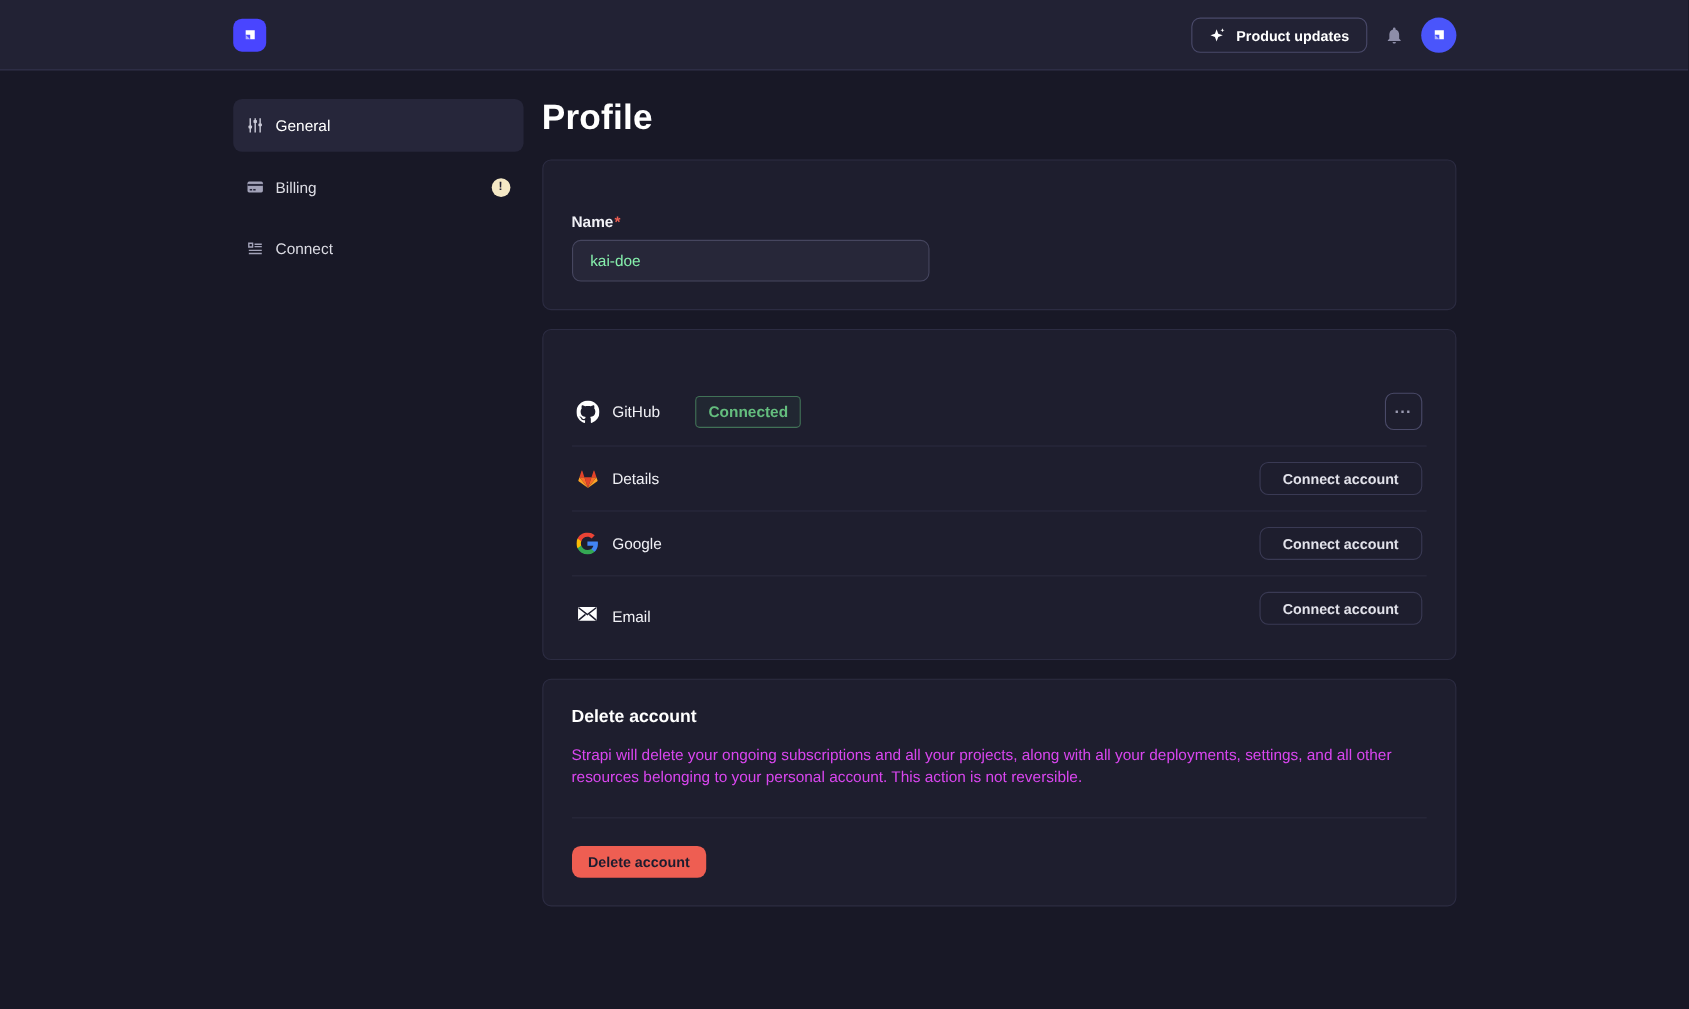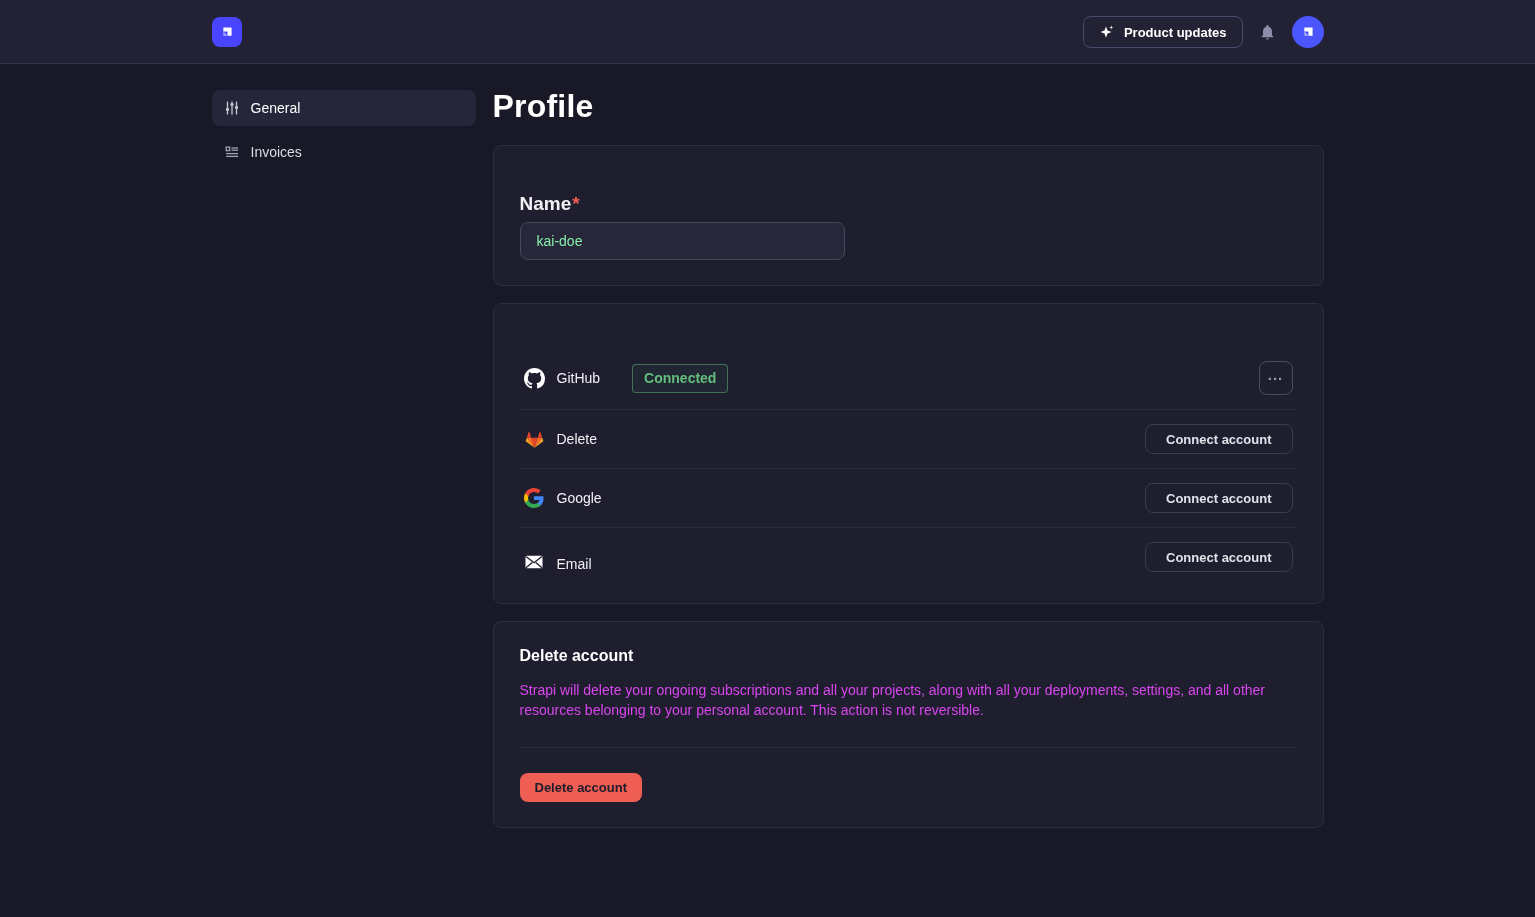--- a/index.html
+++ b/index.html
@@ -39,21 +39,21 @@
     width: 32px; height: 32px; border-radius: 50%;
     background: #4a55fb; display: flex; align-items: center; justify-content: center;
     border: none; cursor: pointer;
   }
   
   .content { display: flex; padding-top: 26px; gap: 17px; }
   
   .sidenav { width: 264px; flex-shrink: 0; }
   .nav-item {
     display: flex; align-items: center; gap: 11px;
-    height: 36px; padding: 0 12px; border-radius: 8px;
+    height: 48px; padding: 0 12px; border-radius: 8px;
     font-size: 14px; color: #dcdce4; cursor: pointer;
     margin-bottom: 8px;
   }
   .nav-item.active { background: #26263a; color: #ffffff; }
   .nav-item .nav-icon { width: 16px; height: 16px; display: flex; align-items: center; }
   .warn-badge {
     margin-left: auto;
     width: 17px; height: 17px; border-radius: 50%;
     background: #f4e8c5; color: #212134;
     font-size: 11px; font-weight: 700;
@@ -65,21 +65,21 @@
   .card {
     background: #1e1e2e;
     border: 1px solid #2c2c42;
     border-radius: 8px;
     padding: 25px 26px;
     margin-bottom: 17px;
   }
   .card-title { font-size: 16px; font-weight: 700; color: #ffffff; }
   
   .field { margin-top: 22px; }
-  .field-label { font-size: 19px; font-weight: 700; color: #f0f0f5; }
+  .field-label { font-size: 14px; font-weight: 700; color: #f0f0f5; }
   .req { color: #ee5e52; margin-left: 1px; }
   .text-input {
     margin-top: 7px; display: block;
     width: 325px; height: 38px;
     background: #272739; border: 1px solid #46465f; border-radius: 8px;
     color: #86efac; font-size: 14px; padding: 0 16px;
     font-family: "Liberation Sans", sans-serif; outline: none;
   }
   
   .accounts { margin-top: 12px; }
@@ -180,29 +180,41 @@
             <rect x="1.9" y="8.2" width="3.2" height="2.6" rx=".6"></rect>
             <rect x="6.4" y="3.2" width="3.2" height="2.6" rx=".6"></rect>
             <rect x="10.9" y="6.2" width="3.2" height="2.6" rx=".6"></rect>
           </g>
         </svg>
       </span>
       <span>General</span>
     </div>
     <div class="nav-item">
       <span class="nav-icon">
+        <svg width="16" height="16" viewBox="0 0 16 16">
+          <rect x="1" y="3" width="14" height="10" rx="1.5" fill="#a2a2b8"></rect>
+          <rect x="1" y="5.2" width="14" height="1.8" fill="#26263a"></rect>
+          <rect x="3" y="9.8" width="2.2" height="1.4" fill="#26263a"></rect>
+          <rect x="6.2" y="9.8" width="2.2" height="1.4" fill="#26263a"></rect>
+        </svg>
+      </span>
+      <span>Billing</span>
+      <span class="warn-badge">!</span>
+    </div>
+    <div class="nav-item">
+      <span class="nav-icon">
         <svg width="16" height="16" viewBox="0 0 16 16" fill="none" stroke="#a2a2b8" stroke-width="1.3">
           <path d="M2.2 3.2h3.4v3.4H2.2z"></path>
           <line x1="7.4" y1="4" x2="14" y2="4"></line>
           <line x1="7.4" y1="6.2" x2="14" y2="6.2"></line>
           <line x1="2.2" y1="9.6" x2="14" y2="9.6"></line>
           <line x1="2.2" y1="12.4" x2="14" y2="12.4"></line>
         </svg>
       </span>
-      <span>Invoices</span>
+      <span>Connect</span>
     </div>
   </aside>
 
   <main class="main">
     <h1 class="page-title">Profile</h1>
 
     <section class="card">
       <div class="field">
         <label class="field-label"><span>Name</span><span class="req">*</span></label>
         <input class="text-input" type="text" value="kai-doe" style="">
@@ -228,21 +240,21 @@
             <svg width="21" height="21" viewBox="0 0 24 24">
               <path fill="#e24329" d="m12 21.42 3.684-11.333H8.316z"></path>
               <path fill="#fc6d26" d="m12 21.42-3.684-11.333H3.16z"></path>
               <path fill="#fca326" d="m3.16 10.087-1.123 3.455a.763.763 0 0 0 .277.853L12 21.42z"></path>
               <path fill="#e24329" d="M3.16 10.087h5.156L6.1 3.27a.38.38 0 0 0-.728 0z"></path>
               <path fill="#fc6d26" d="m12 21.42 3.684-11.333h5.156z"></path>
               <path fill="#fca326" d="m20.84 10.087 1.123 3.455a.763.763 0 0 1-.277.853L12 21.42z"></path>
               <path fill="#e24329" d="M20.84 10.087h-5.156l2.216-6.817a.38.38 0 0 1 .728 0z"></path>
             </svg>
           </span>
-          <span class="provider-name">Delete</span>
+          <span class="provider-name">Details</span>
           <span class="row-right">
             <button class="connect-btn">Connect account</button>
           </span>
         </div>
         <div class="account-row">
           <span class="provider-icon">
             <svg width="20" height="20" viewBox="0 0 24 24">
               <path fill="#4285F4" d="M23.49 12.27c0-.79-.07-1.54-.19-2.27H12v4.51h6.47c-.29 1.48-1.14 2.73-2.4 3.58v3h3.86c2.26-2.09 3.56-5.17 3.56-8.82z"></path>
               <path fill="#34A853" d="M12 24c3.24 0 5.95-1.08 7.93-2.91l-3.86-3c-1.08.72-2.45 1.16-4.07 1.16-3.13 0-5.78-2.11-6.73-4.96H1.29v3.09C3.26 21.3 7.31 24 12 24z"></path>
               <path fill="#FBBC05" d="M5.27 14.29c-.25-.72-.38-1.49-.38-2.29s.14-1.57.38-2.29V6.62H1.29C.47 8.24 0 10.06 0 12s.47 3.76 1.29 5.38l3.98-3.09z"></path>

